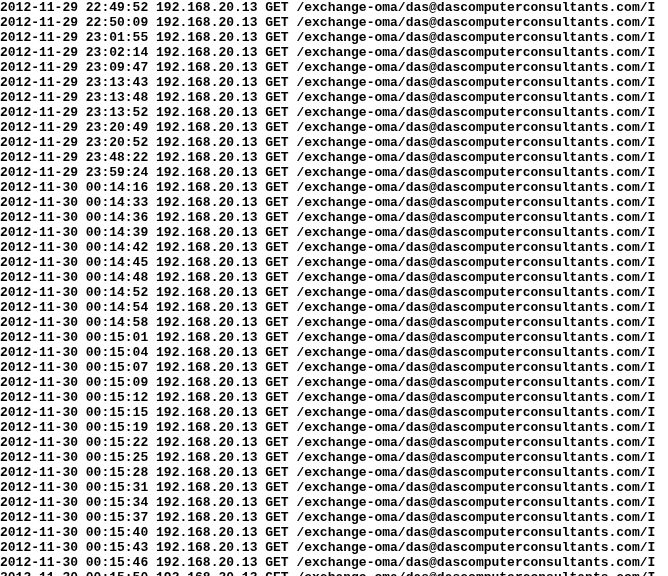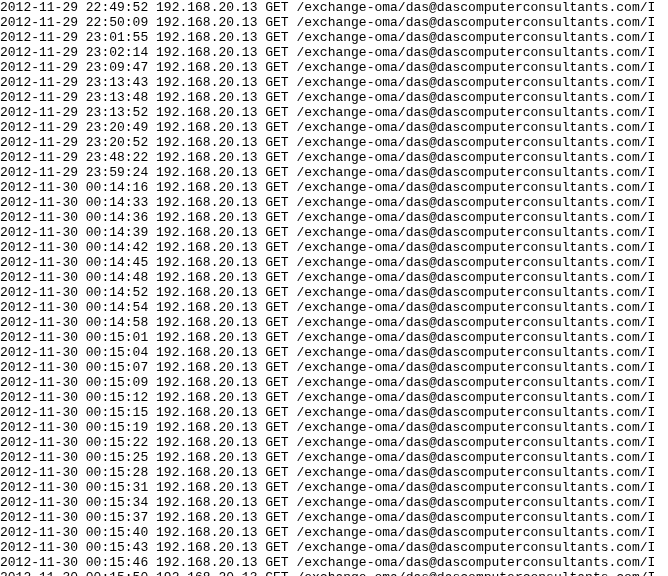--- a/index.html
+++ b/index.html
@@ -13,18 +13,19 @@
   .log-view {
     font-family: "Courier New", Courier, monospace;
     font-size: 13px;
     line-height: 15px;
     white-space: pre;
     color: #000;
     padding: 0;
   }
   .log-line {
     display: block;
+    font-weight: bold;
   }
 </style>
 </head>
 <body>
 
 <div class="log-view" id="log-container"><span class="log-line">2012-11-29 22:49:52 192.168.20.13 GET /exchange-oma/das@dascomputerconsultants.com/I</span><span class="log-line">2012-11-29 22:50:09 192.168.20.13 GET /exchange-oma/das@dascomputerconsultants.com/I</span><span class="log-line">2012-11-29 23:01:55 192.168.20.13 GET /exchange-oma/das@dascomputerconsultants.com/I</span><span class="log-line">2012-11-29 23:02:14 192.168.20.13 GET /exchange-oma/das@dascomputerconsultants.com/I</span><span class="log-line">2012-11-29 23:09:47 192.168.20.13 GET /exchange-oma/das@dascomputerconsultants.com/I</span><span class="log-line">2012-11-29 23:13:43 192.168.20.13 GET /exchange-oma/das@dascomputerconsultants.com/I</span><span class="log-line">2012-11-29 23:13:48 192.168.20.13 GET /exchange-oma/das@dascomputerconsultants.com/I</span><span class="log-line">2012-11-29 23:13:52 192.168.20.13 GET /exchange-oma/das@dascomputerconsultants.com/I</span><span class="log-line">2012-11-29 23:20:49 192.168.20.13 GET /exchange-oma/das@dascomputerconsultants.com/I</span><span class="log-line">2012-11-29 23:20:52 192.168.20.13 GET /exchange-oma/das@dascomputerconsultants.com/I</span><span class="log-line">2012-11-29 23:48:22 192.168.20.13 GET /exchange-oma/das@dascomputerconsultants.com/I</span><span class="log-line">2012-11-29 23:59:24 192.168.20.13 GET /exchange-oma/das@dascomputerconsultants.com/I</span><span class="log-line">2012-11-30 00:14:16 192.168.20.13 GET /exchange-oma/das@dascomputerconsultants.com/I</span><span class="log-line">2012-11-30 00:14:33 192.168.20.13 GET /exchange-oma/das@dascomputerconsultants.com/I</span><span class="log-line">2012-11-30 00:14:36 192.168.20.13 GET /exchange-oma/das@dascomputerconsultants.com/I</span><span class="log-line">2012-11-30 00:14:39 192.168.20.13 GET /exchange-oma/das@dascomputerconsultants.com/I</span><span class="log-line">2012-11-30 00:14:42 192.168.20.13 GET /exchange-oma/das@dascomputerconsultants.com/I</span><span class="log-line">2012-11-30 00:14:45 192.168.20.13 GET /exchange-oma/das@dascomputerconsultants.com/I</span><span class="log-line">2012-11-30 00:14:48 192.168.20.13 GET /exchange-oma/das@dascomputerconsultants.com/I</span><span class="log-line">2012-11-30 00:14:52 192.168.20.13 GET /exchange-oma/das@dascomputerconsultants.com/I</span><span class="log-line">2012-11-30 00:14:54 192.168.20.13 GET /exchange-oma/das@dascomputerconsultants.com/I</span><span class="log-line">2012-11-30 00:14:58 192.168.20.13 GET /exchange-oma/das@dascomputerconsultants.com/I</span><span class="log-line">2012-11-30 00:15:01 192.168.20.13 GET /exchange-oma/das@dascomputerconsultants.com/I</span><span class="log-line">2012-11-30 00:15:04 192.168.20.13 GET /exchange-oma/das@dascomputerconsultants.com/I</span><span class="log-line">2012-11-30 00:15:07 192.168.20.13 GET /exchange-oma/das@dascomputerconsultants.com/I</span><span class="log-line">2012-11-30 00:15:09 192.168.20.13 GET /exchange-oma/das@dascomputerconsultants.com/I</span><span class="log-line">2012-11-30 00:15:12 192.168.20.13 GET /exchange-oma/das@dascomputerconsultants.com/I</span><span class="log-line">2012-11-30 00:15:15 192.168.20.13 GET /exchange-oma/das@dascomputerconsultants.com/I</span><span class="log-line">2012-11-30 00:15:19 192.168.20.13 GET /exchange-oma/das@dascomputerconsultants.com/I</span><span class="log-line">2012-11-30 00:15:22 192.168.20.13 GET /exchange-oma/das@dascomputerconsultants.com/I</span><span class="log-line">2012-11-30 00:15:25 192.168.20.13 GET /exchange-oma/das@dascomputerconsultants.com/I</span><span class="log-line">2012-11-30 00:15:28 192.168.20.13 GET /exchange-oma/das@dascomputerconsultants.com/I</span><span class="log-line">2012-11-30 00:15:31 192.168.20.13 GET /exchange-oma/das@dascomputerconsultants.com/I</span><span class="log-line">2012-11-30 00:15:34 192.168.20.13 GET /exchange-oma/das@dascomputerconsultants.com/I</span><span class="log-line">2012-11-30 00:15:37 192.168.20.13 GET /exchange-oma/das@dascomputerconsultants.com/I</span><span class="log-line">2012-11-30 00:15:40 192.168.20.13 GET /exchange-oma/das@dascomputerconsultants.com/I</span><span class="log-line">2012-11-30 00:15:43 192.168.20.13 GET /exchange-oma/das@dascomputerconsultants.com/I</span><span class="log-line">2012-11-30 00:15:46 192.168.20.13 GET /exchange-oma/das@dascomputerconsultants.com/I</span><span class="log-line">2012-11-30 00:15:50 192.168.20.13 GET /exchange-oma/das@dascomputerconsultants.com/I</span></div>
 
 </body></html>

